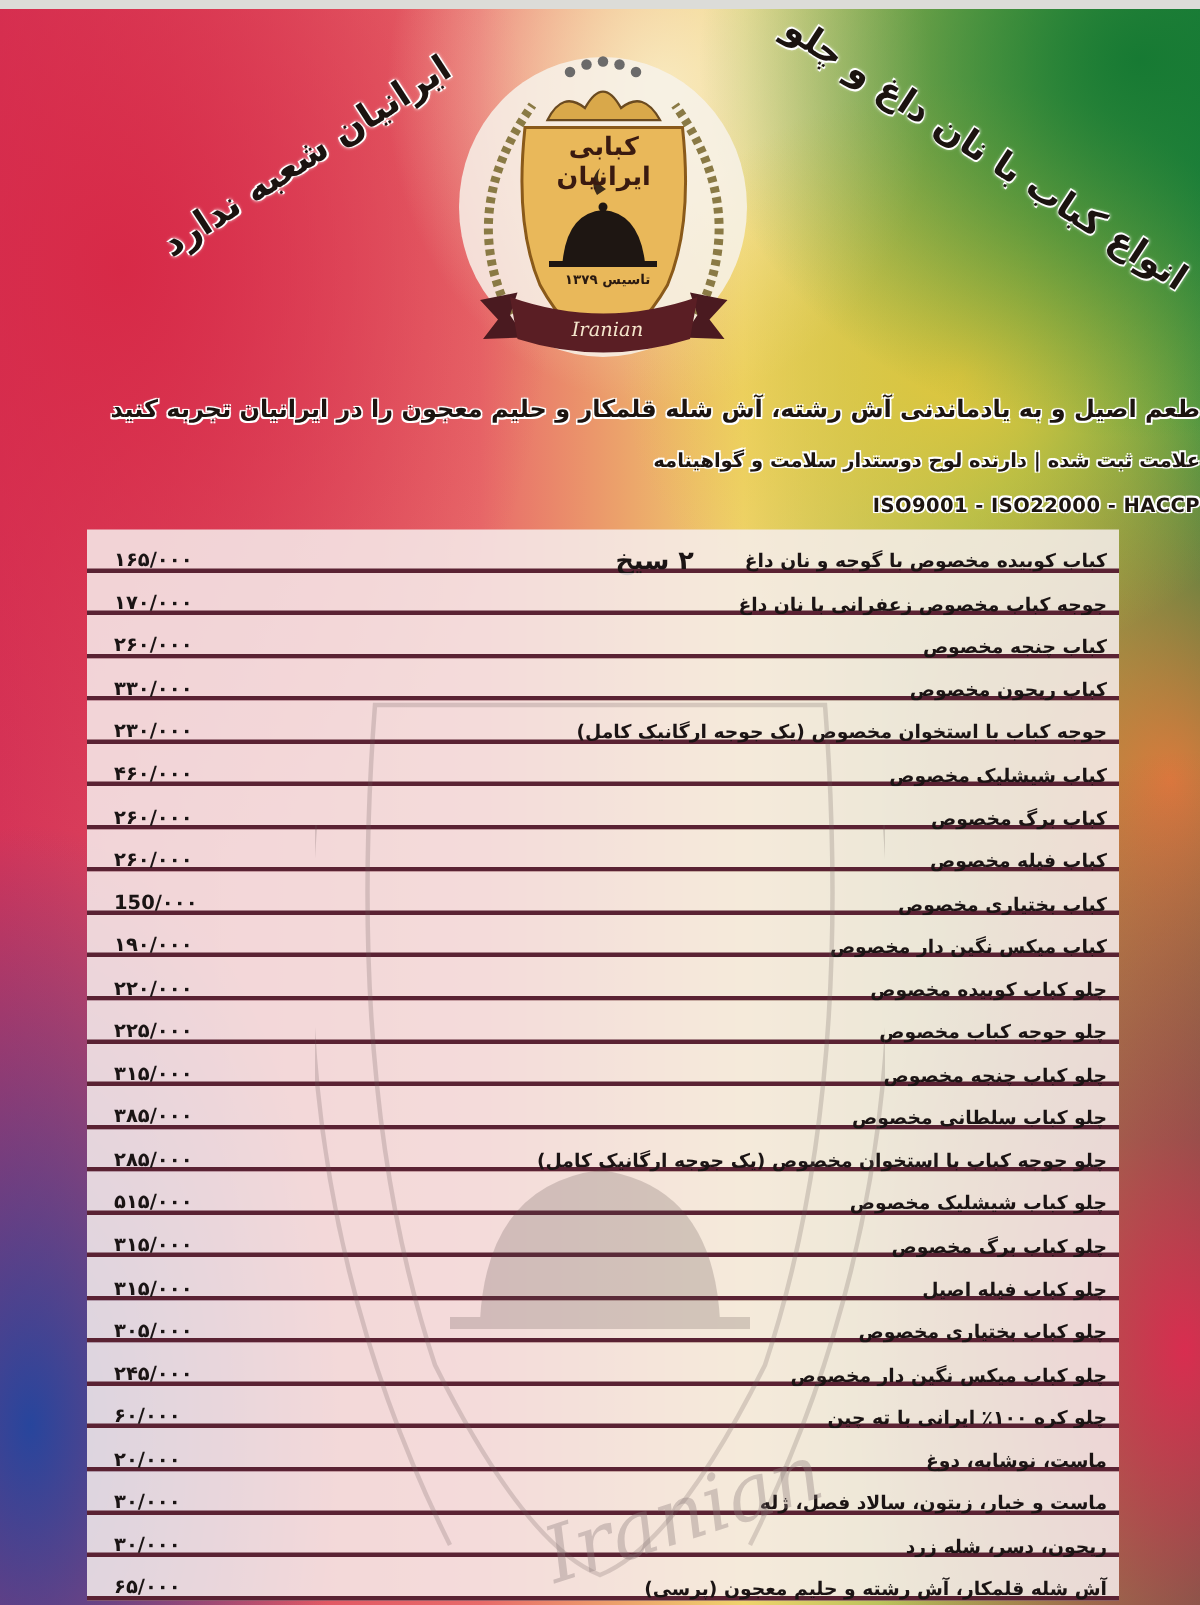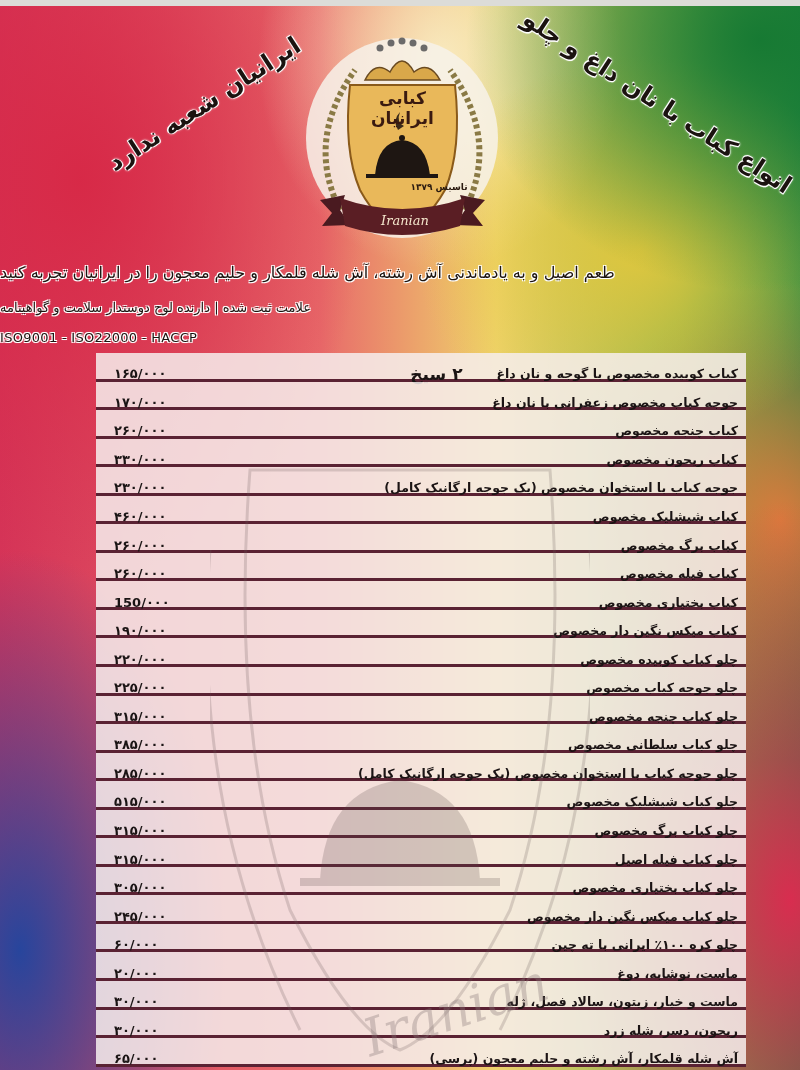--- a/index.html
+++ b/index.html
@@ -34,45 +34,44 @@
 
   
   .logo { position: absolute; left: 300px; top: 30px; width: 205px; height: 215px; }
   .logo svg { width: 100%; height: 100%; }
   .logo-title {
     position: absolute; left: 45px; top: 58px; width: 115px; text-align: center;
     font-size: 17px; font-weight: bold; color: #3a1a10; direction: rtl;
   }
   .logo-est {
     position: absolute; left: 70px; top: 152px; width: 70px; text-align: center;
-    font-size: 9px; font-weight: bold; color: #2a1a10; direction: rtl; margin-left: 34px;
+    font-size: 9px; font-weight: bold; color: #2a1a10; direction: rtl;
   }
   .logo-ribbon {
     position: absolute; left: 60px; top: 183px; width: 90px; text-align: center;
     font-family: "DejaVu Serif", serif; font-style: italic; font-size: 13px; color: #f4e6cc;
   }
 
   .tagline {
-    position: absolute; left: 0; width: 800px; text-align: left; direction: rtl;
-    color: #1c1410; font-weight: normal;
+    position: absolute; left: 0; width: 800px; text-align: right; direction: rtl;
+    color: #1c1410; font-weight: bold;
     text-shadow: 0 0 2px #fff, 1px 1px 0 #fff, -1px -1px 0 #fff, 1px -1px 0 #fff, -1px 1px 0 #fff;
   }
   .tagline-1 { top: 263px; font-size: 16px; }
   .tagline-2 { top: 300px; font-size: 13px; }
   .tagline-3 { top: 330px; font-size: 13px; direction: ltr; letter-spacing: 0.3px; }
 
   
   .menu { position: absolute; left: 58px; top: 353px; width: 688px; }
   .row {
     height: 28.55px; display: flex; align-items: center; justify-content: space-between;
     background: rgba(246,238,236,0.86);
     border-bottom: 3px solid #5a2233;
     padding: 16px 8px 0 18px;
     position: relative;
-    margin-left: 38px;
   }
   .price {
     font-size: 13px; font-weight: bold; color: #1a1414; direction: ltr; width: 100px;
   }
   .name-wrap { display: flex; align-items: center; direction: rtl; gap: 34px; }
   .name { font-size: 12.5px; font-weight: bold; color: #1b1414; direction: rtl; white-space: nowrap; }
   .note { font-size: 17px; font-weight: bold; color: #1b1414; direction: rtl; }
 
   .watermark {
     position: absolute; left: 210px; top: 430px; width: 380px; height: 640px;

